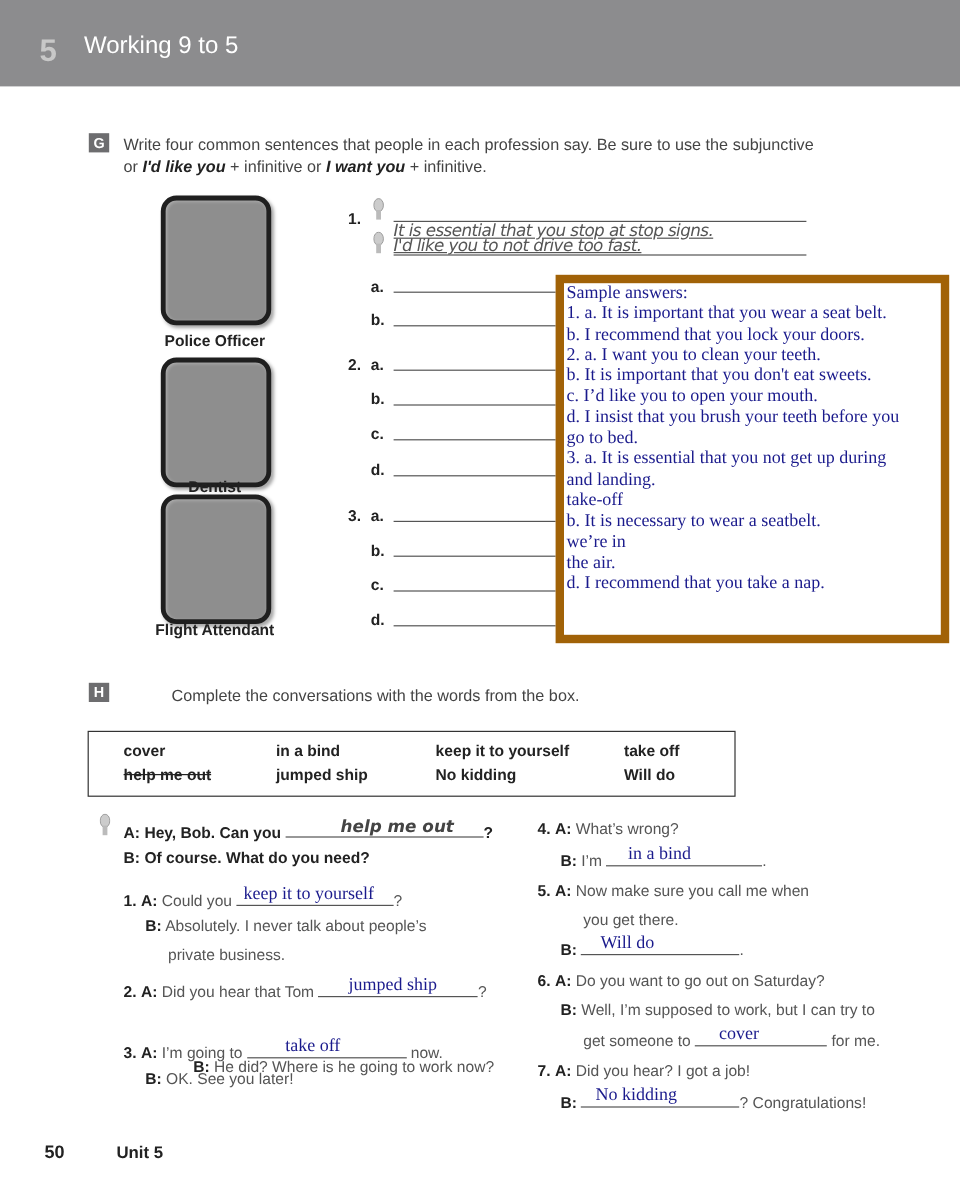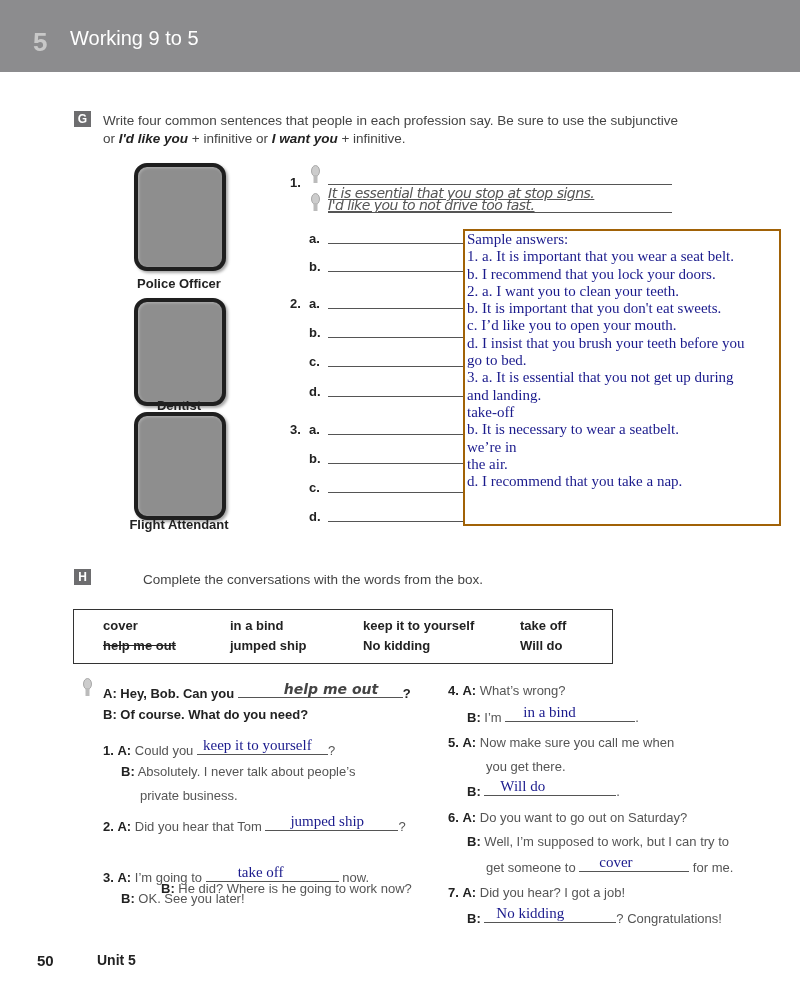--- a/index.html
+++ b/index.html
@@ -13,21 +13,21 @@
                text-align:center; line-height:16px; font-family:"Liberation Sans", sans-serif; }
   .instr { font-family:"Liberation Sans", sans-serif; font-size:13.5px; color:#444; line-height:18px; }
   .instr b { font-style:italic; color:#222; }
   .photo { width:84px; height:100px; border:4px solid #1f1f1f; border-radius:13px; background:#8e8e8e;
            box-shadow: 2px 2px 3px rgba(0,0,0,0.35), inset 1px 1px 3px rgba(255,255,255,0.3); }
   .photo-label { font-family:"Liberation Sans", sans-serif; font-size:13px; font-weight:bold; color:#222; text-align:center; width:140px; }
   .num { font-family:"Liberation Sans", sans-serif; font-weight:bold; font-size:13px; color:#222; }
   .line { height:1px; background:#555; }
   .hand { font-family:"DejaVu Sans", sans-serif; font-size:14px; color:#555; text-decoration:underline; letter-spacing:-0.5px; font-style:italic; }
   .bulb { width:9px; height:20px; }
-  .answer-box { left:463px; top:229px; width:314px; height:293px; border:2px solid #a16207; background:#fff; }
+  .answer-box { left:463px; top:229px; width:314px; height:293px; border:7px solid #a16207; background:#fff; }
   .answer-box div { font-family:"Liberation Serif", serif; font-size:15px; color:#1a1a8c; line-height:17.3px; padding-left:2px; white-space:nowrap; }
   .word-box { left:73px; top:609px; width:538px; height:53px; border:1px solid #333; }
   .word { font-family:"Liberation Sans", sans-serif; font-weight:bold; font-size:13px; color:#222; }
   .strike { text-decoration:line-through; }
   .conv { font-family:"Liberation Sans", sans-serif; font-size:13px; color:#555; white-space:nowrap; }
   .conv .spk { font-weight:bold; color:#222; }
   .conv.bold { font-weight:bold; color:#222; }
   .blank { display:inline-block; border-bottom:1px solid #555; position:relative; height:14px; vertical-align:baseline; }
   .blank .ans { position:absolute; bottom:0px; font-family:"Liberation Serif", serif; font-size:15px; color:#1a1a8c; white-space:nowrap; }
   .blank .ans.script { font-family:"DejaVu Sans", sans-serif; font-style:italic; font-size:14px; color:#444; }

